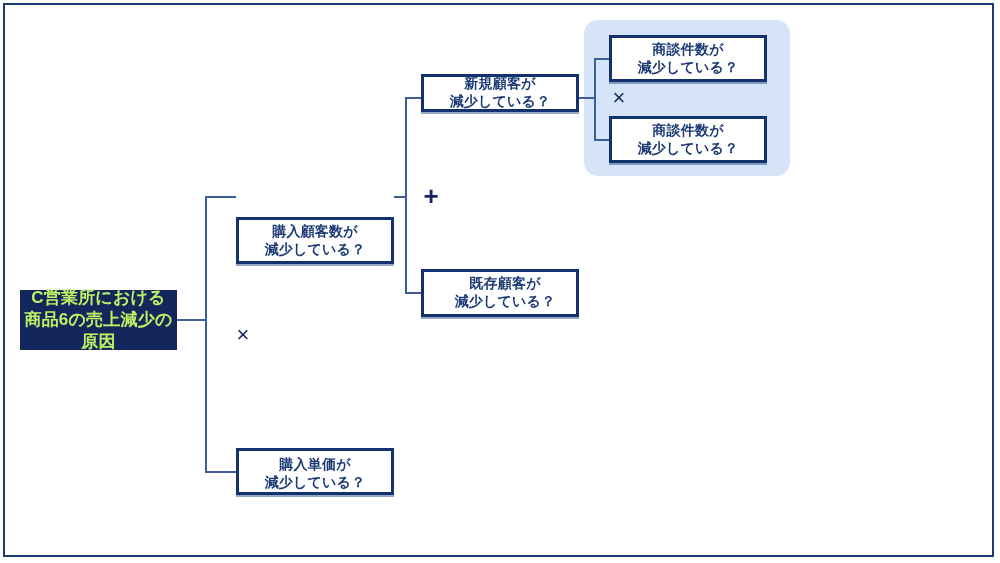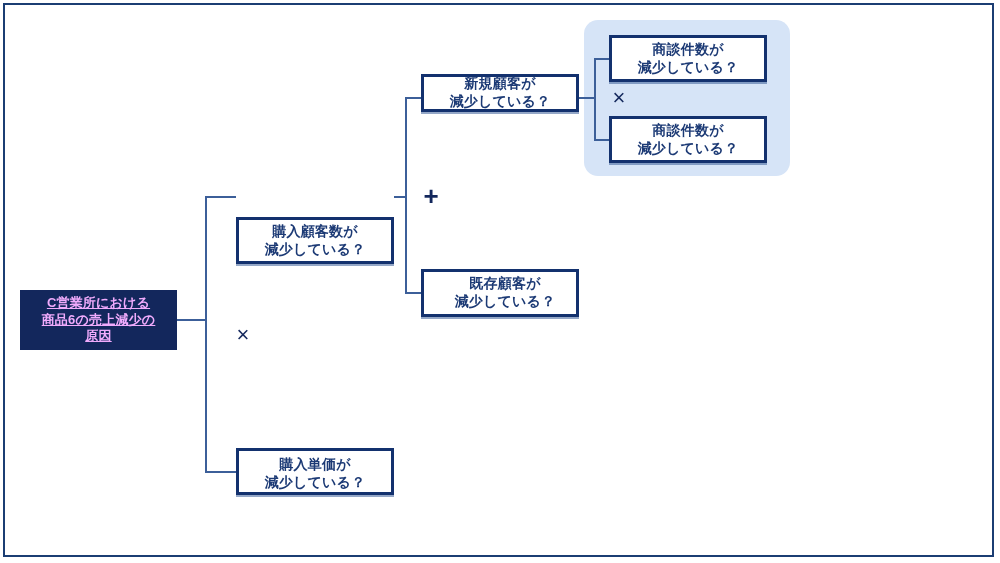--- a/index.html
+++ b/index.html
@@ -48,25 +48,24 @@
     box-sizing: border-box;
     display: flex;
     align-items: center;
     justify-content: center;
     text-align: center;
     line-height: 1.28;
     letter-spacing: 0.2px;
   }
   .node-root {
     background: #13275c;
-    color: #f0abfc;
+    color: #bef264;
     font-weight: bold;
-    font-size: 13px;
+    font-size: 17px;
     border: 1px solid #13275c;
-    text-decoration: underline;
   }
   .node-box {
     background: #ffffff;
     color: #1c3a75;
     font-weight: bold;
     font-size: 14px;
     border: 3px solid #13316e;
     box-shadow: 0 2px 0 0 rgba(60,95,153,0.55);
   }
   .node-label {

